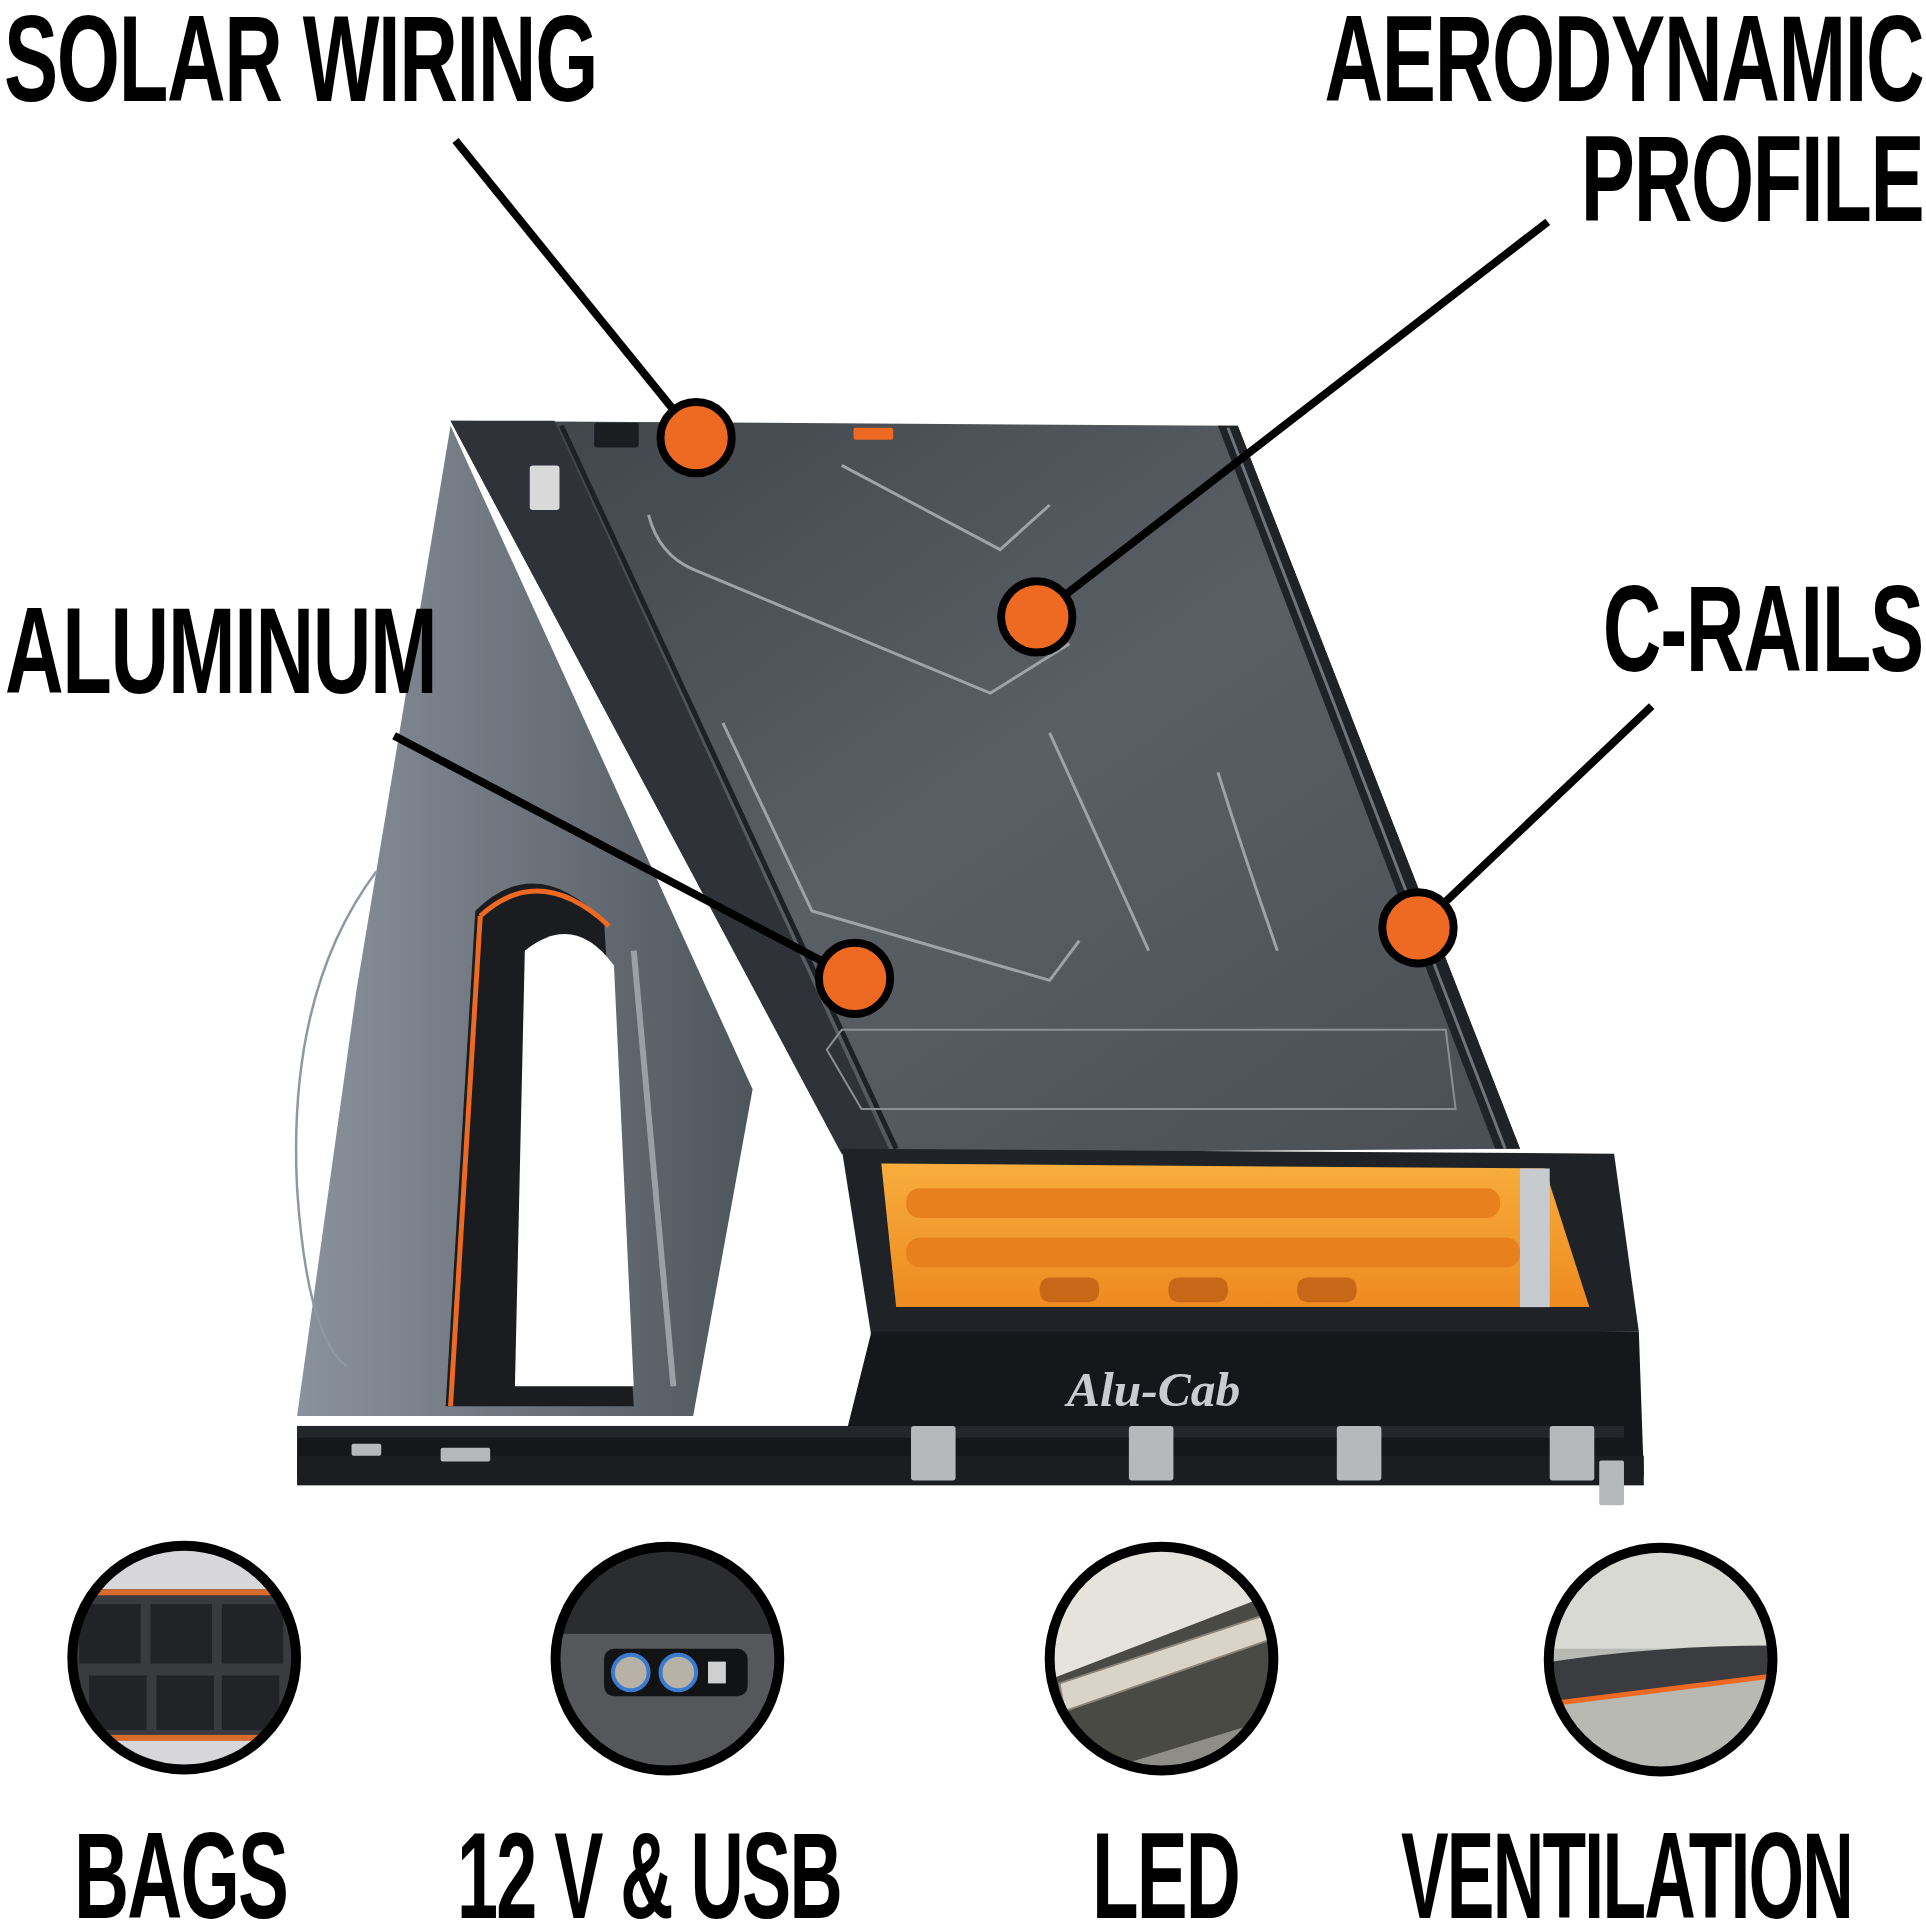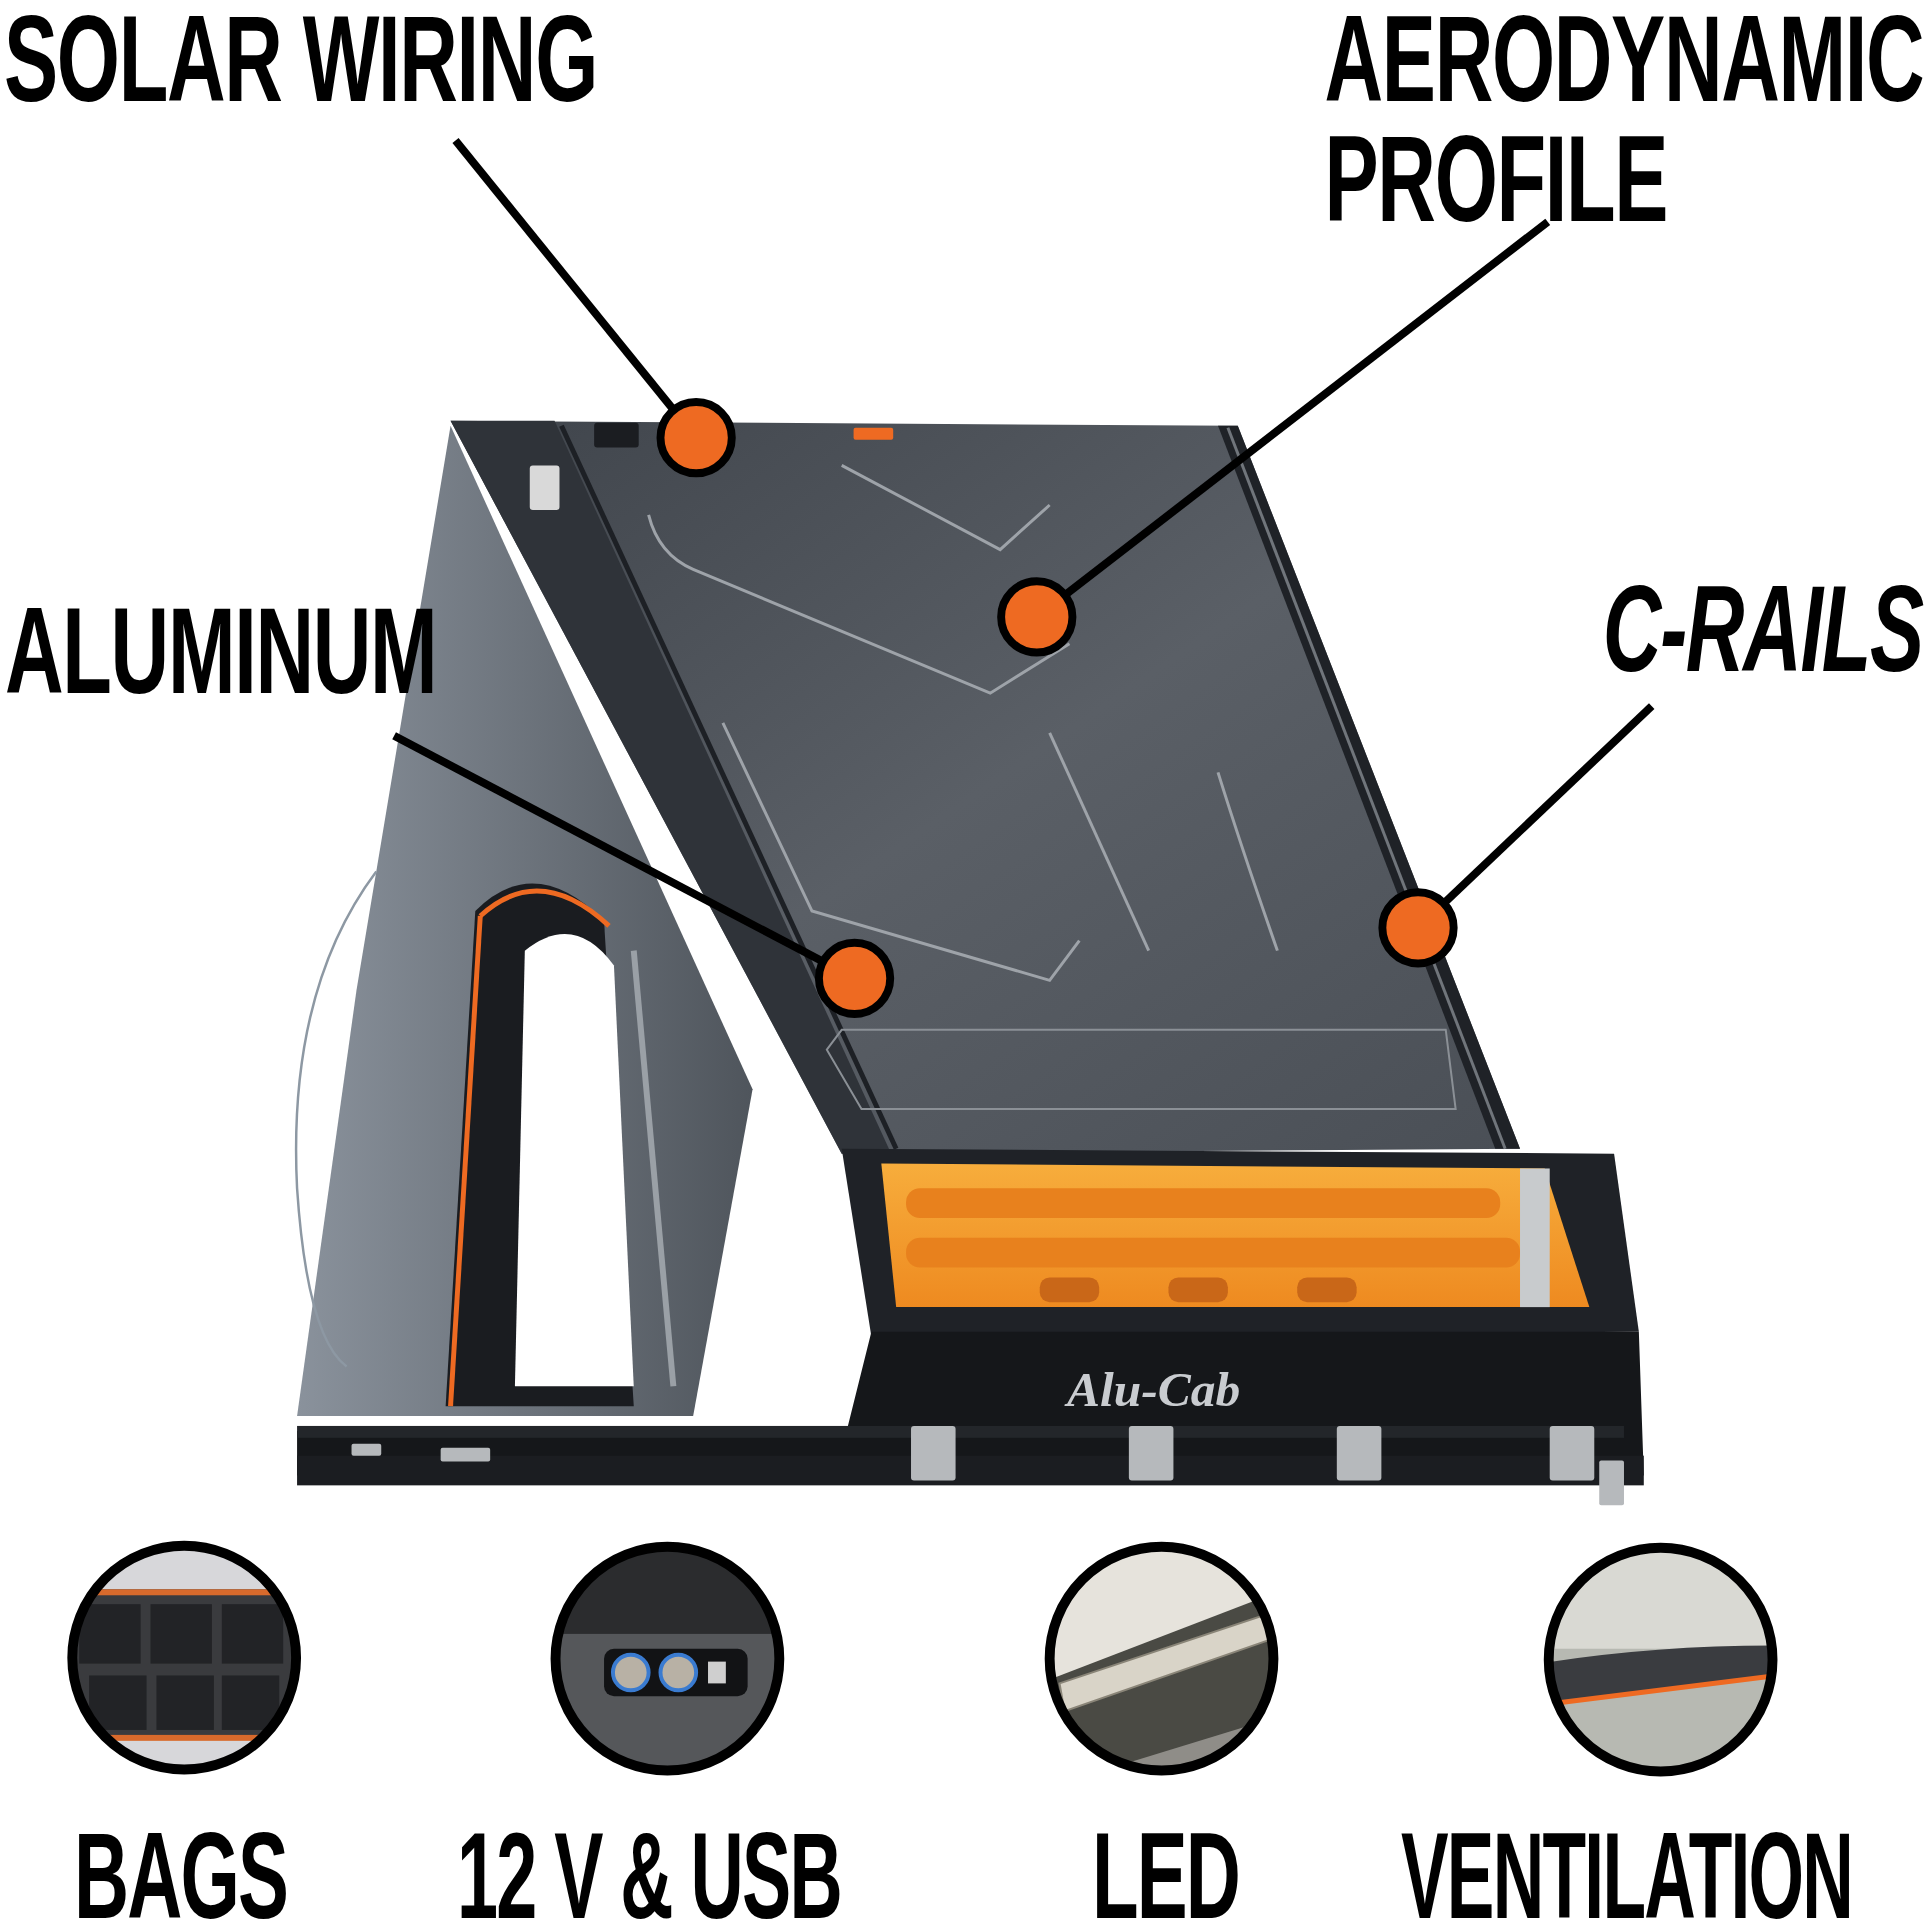--- a/index.html
+++ b/index.html
@@ -159,30 +159,30 @@
         <path d="M1570 1720 Q1690 1705 1810 1690" stroke="#ee6a22" stroke-width="5" fill="none"></path>
       </g>
       <circle cx="1677" cy="1676" r="113" fill="none" stroke="#000" stroke-width="10"></circle>
     </g>
   </svg>
 
   <div class="label" style="left:4px;top:2px;font-size:123px;transform:scaleX(0.66);">
     <span>SOLAR WIRING</span>
   </div>
 
-  <div class="label" style="right:4px;top:2px;text-align:left;">
+  <div class="label" style="right:4px;top:2px;text-align:right;">
     <div style="font-size:123px;transform:scaleX(0.66);transform-origin:right top;">AERODYNAMIC</div>
     <div style="font-size:123px;transform:scaleX(0.66);transform-origin:right top;margin-top:7px;">PROFILE</div>
   </div>
 
   <div class="label" style="left:5px;top:594px;font-size:123px;transform:scaleX(0.66);">
     <span>ALUMINUM</span>
   </div>
 
-  <div class="label" style="right:4px;top:572px;text-align:center;font-style:italic;">
+  <div class="label" style="right:4px;top:572px;text-align:center;">
     <div style="font-size:123px;transform:scaleX(0.66);transform-origin:right top;">C-RAILS</div>
   </div>
 
   <div class="feature-label" style="left:74px;top:1814px;font-size:123px;transform:scaleX(0.62);">BAGS</div>
   <div class="feature-label" style="left:457px;top:1814px;font-size:123px;transform:scaleX(0.6);">12 V &amp; USB</div>
   <div class="feature-label" style="left:1092px;top:1814px;font-size:123px;transform:scaleX(0.62);">LED</div>
   <div class="feature-label" style="left:1401px;top:1814px;font-size:123px;transform:scaleX(0.58);">VENTILATION</div>
 
 </div>
 

